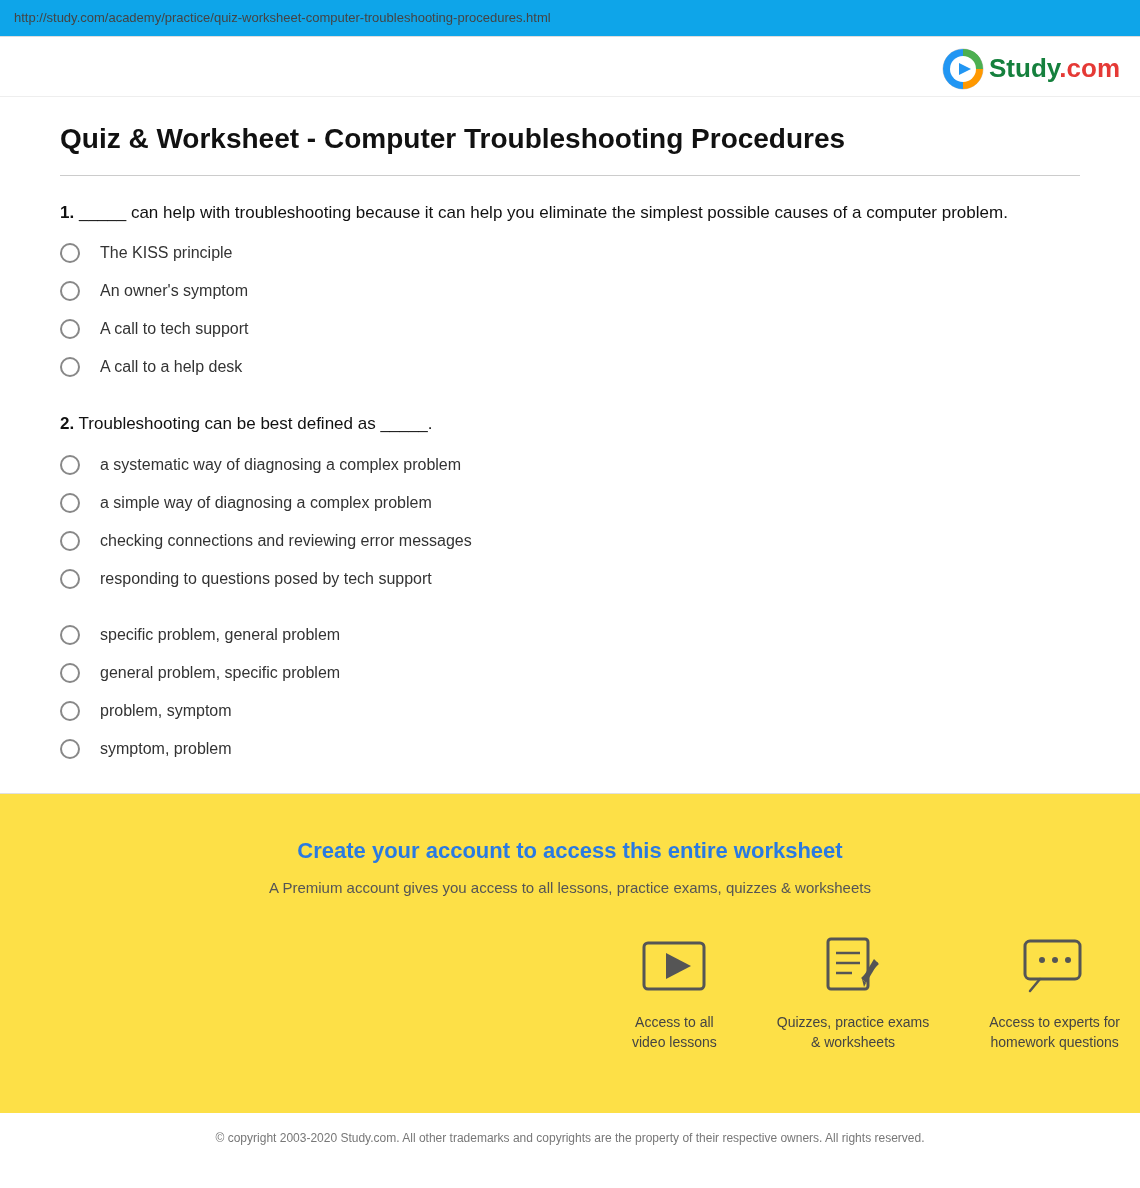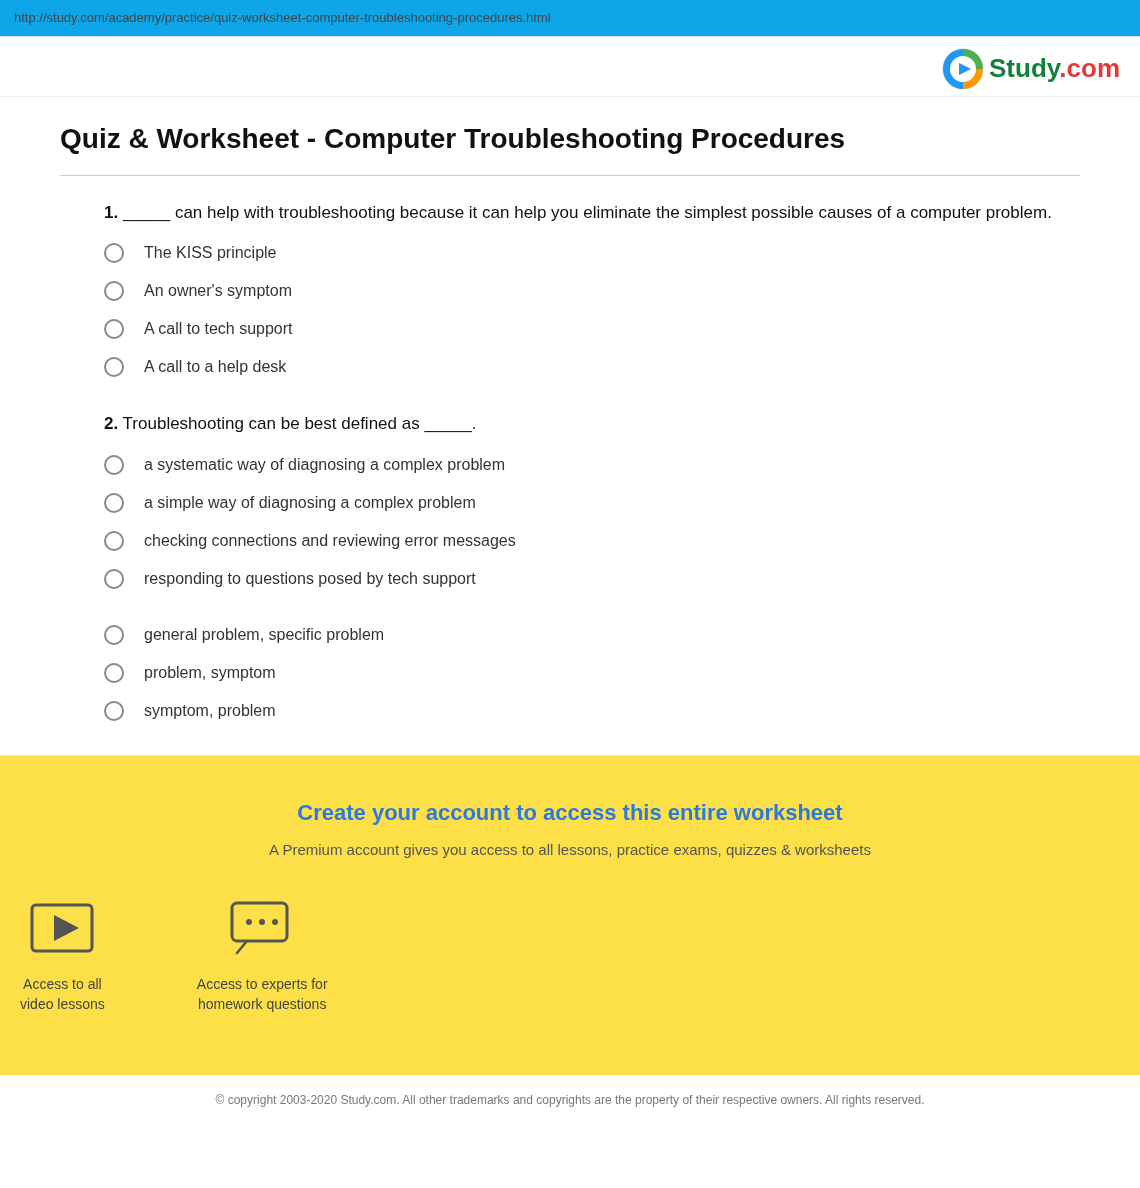--- a/index.html
+++ b/index.html
@@ -44,21 +44,20 @@
       margin-bottom: 18px;
       line-height: 1.3;
     }
     hr.divider {
       border: none;
       border-top: 1px solid #ccc;
       margin-bottom: 24px;
     }
     .question-block {
       margin-bottom: 32px;
-      margin-left: 44px;
     }
     .question-text {
       font-size: 17px;
       color: #111;
       margin-bottom: 16px;
       line-height: 1.5;
     }
     .option-row {
       display: flex;
       align-items: center;
@@ -100,22 +99,22 @@
       color: #2a7ae2;
       margin-bottom: 10px;
     }
     .cta-subtitle {
       font-size: 15px;
       color: #555;
       margin-bottom: 32px;
     }
     .features-row {
       display: flex;
-      justify-content: flex-start;
-      gap: 92px;
+      justify-content: flex-end;
+      gap: 60px;
       margin-bottom: 30px;
     }
     .feature-item {
       display: flex;
       flex-direction: column;
       align-items: center;
       max-width: 180px;
     }
     .feature-icon {
       width: 70px;
@@ -212,20 +211,24 @@
     </div>
     <div class="option-row">
       <div class="radio-icon"></div>
       <span class="option-label">responding to questions posed by tech support</span>
     </div>
   </div>
 
   <div class="question-block">
     <div class="option-row">
       <div class="radio-icon"></div>
+      <span class="option-label">specific problem, general problem</span>
+    </div>
+    <div class="option-row">
+      <div class="radio-icon"></div>
       <span class="option-label">general problem, specific problem</span>
     </div>
     <div class="option-row">
       <div class="radio-icon"></div>
       <span class="option-label">problem, symptom</span>
     </div>
     <div class="option-row">
       <div class="radio-icon"></div>
       <span class="option-label">symptom, problem</span>
     </div>
@@ -239,20 +242,33 @@
   <div class="features-row">
 
     <div class="feature-item">
       <svg class="feature-icon" viewBox="0 0 70 70" fill="none" xmlns="http://www.w3.org/2000/svg">
         <rect x="5" y="12" width="60" height="46" rx="4" stroke="#555" stroke-width="3" fill="none"></rect>
         <polygon points="27,22 27,48 52,35" fill="#555"></polygon>
       </svg>
       <span class="feature-label">Access to all<br>video lessons</span>
     </div>
 
+    <div class="feature-item">
+      <svg class="feature-icon" viewBox="0 0 70 70" fill="none" xmlns="http://www.w3.org/2000/svg">
+        <rect x="10" y="8" width="40" height="50" rx="3" stroke="#555" stroke-width="3" fill="none"></rect>
+        <line x1="18" y1="22" x2="42" y2="22" stroke="#555" stroke-width="2.5"></line>
+        <line x1="18" y1="32" x2="42" y2="32" stroke="#555" stroke-width="2.5"></line>
+        <line x1="18" y1="42" x2="34" y2="42" stroke="#555" stroke-width="2.5"></line>
+
+        <line x1="44" y1="48" x2="60" y2="32" stroke="#555" stroke-width="2.5"></line>
+        <polygon points="44,48 48,52 60,32 56,28" fill="#555"></polygon>
+        <polygon points="44,48 48,52 46,56" fill="#555"></polygon>
+      </svg>
+      <span class="feature-label">Quizzes, practice exams<br>&amp; worksheets</span>
+    </div>
 
     <div class="feature-item">
       <svg class="feature-icon" viewBox="0 0 70 70" fill="none" xmlns="http://www.w3.org/2000/svg">
         <rect x="5" y="10" width="55" height="38" rx="5" stroke="#555" stroke-width="3" fill="none"></rect>
         <circle cx="22" cy="29" r="3" fill="#555"></circle>
         <circle cx="35" cy="29" r="3" fill="#555"></circle>
         <circle cx="48" cy="29" r="3" fill="#555"></circle>
         <path d="M20 48 L10 60" stroke="#555" stroke-width="2.5" stroke-linecap="round"></path>
       </svg>
       <span class="feature-label">Access to experts for<br>homework questions</span>

